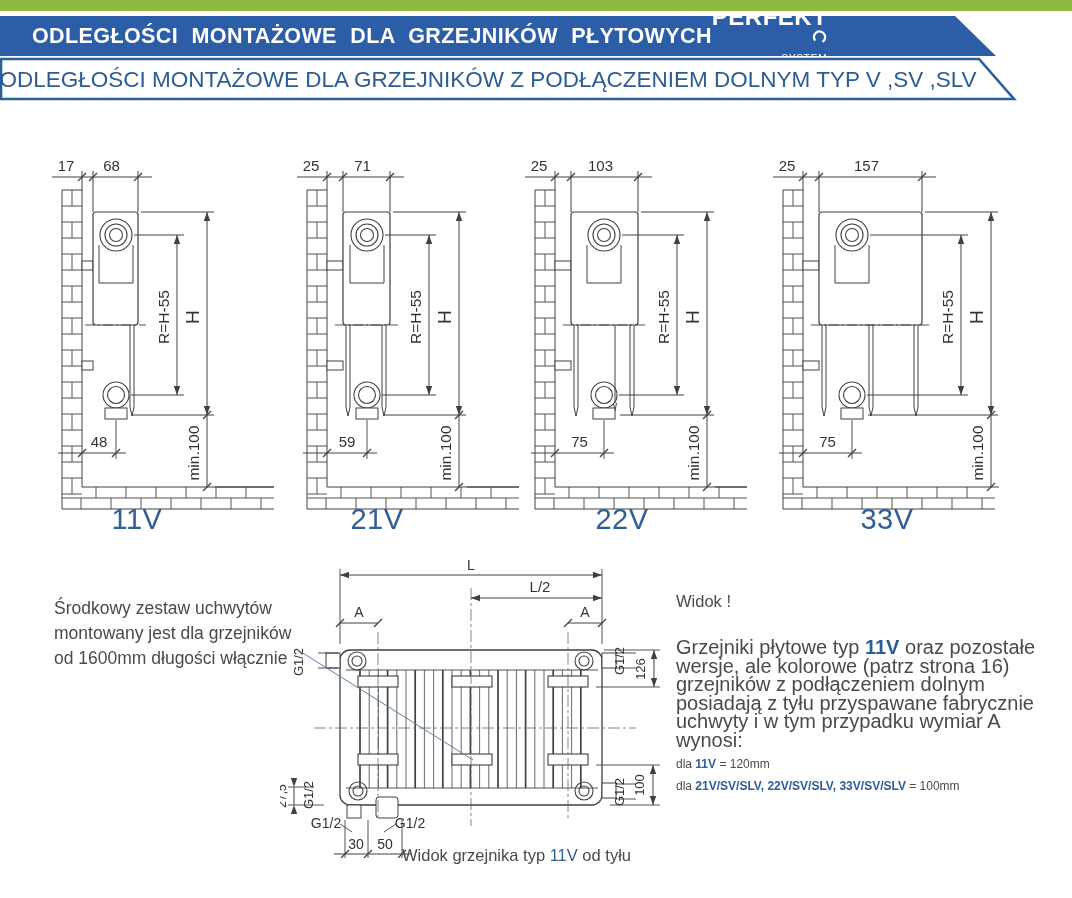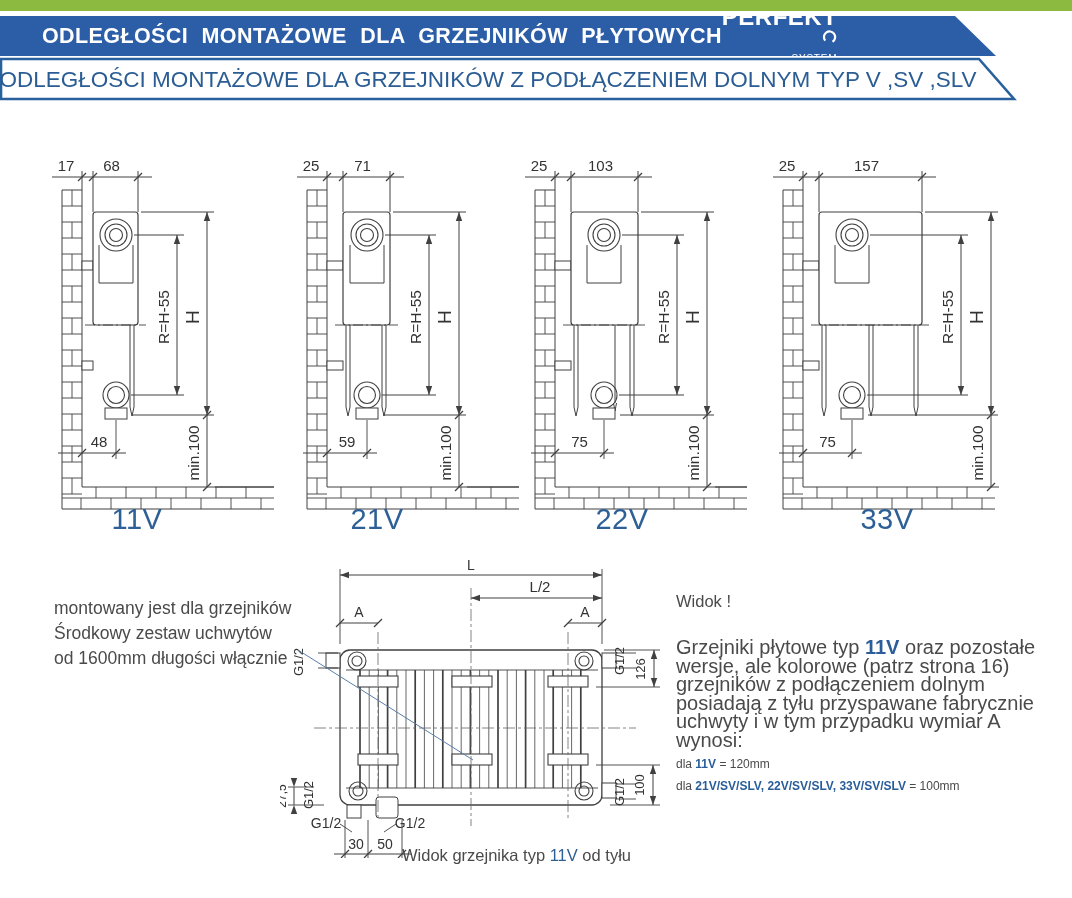--- a/index.html
+++ b/index.html
@@ -1,21 +1,21 @@
 <!DOCTYPE html>
 <html><head>
 <meta charset="utf-8">
 <style>
   html,body{margin:0;padding:0;background:#fff;}
   #page{position:relative;width:1072px;height:898px;background:#fff;overflow:hidden;
         font-family:"Liberation Sans",sans-serif;}
   
   #green-strip{position:absolute;left:0;top:3;width:1072px;height:11px;}
   #banner1{position:absolute;left:0;top:16px;width:1010px;height:40px;
-           display:flex;align-items:center;padding-left:10px;
+           display:flex;align-items:center;padding-left:0;
            clip-path:polygon(0px 0px,955px 0px,996px 100%,0px 100%);}
   #banner1 .title{color:#fff;font-size:21.5px;font-weight:bold;letter-spacing:.4px;
                   word-spacing:7px;margin-left:32px;white-space:nowrap;}
   #logo{display:flex;align-items:flex-end;color:#fff;flex-direction:column;}
   #logo .brand{font-size:24px;font-weight:bold;letter-spacing:.5px;line-height:22px;}
   #logo .swoosh{margin-left:-3px;margin-bottom:9px;}
   #logo .sub{font-size:10px;letter-spacing:.8px;margin-left:-5px;margin-bottom:2px;}
   #banner2{position:absolute;left:0;top:56px;}
   
   .diag{position:absolute;top:133px;margin-top:24px;}
@@ -451,22 +451,22 @@
         <line x1="109" y1="263" x2="109" y2="302" stroke="#404040" stroke-width="0.9"></line>
         <text x="84.5" y="290" font-size="15" fill="#333" text-anchor="middle">75</text>
       </svg></div>
 
   <div class="tlabel" style="left:99px">11V</div>
   <div class="tlabel" style="left:339px">21V</div>
   <div class="tlabel" style="left:584px">22V</div>
   <div class="tlabel" style="left:849px">33V</div>
 
   <div id="note-left">
+    <div>Środkowy zestaw uchwytów</div>
     <div>montowany jest dla grzejników</div>
-    <div>Środkowy zestaw uchwytów</div>
     <div>od 1600mm długości włącznie</div>
   </div>
 
   <svg id="rear-svg" width="395" height="300" viewBox="0 0 395 300">
       <rect x="60" y="92" width="262" height="155" rx="10" fill="#fff" stroke="#404040" stroke-width="1.3"></rect>
       <line x1="66" y1="112" x2="318" y2="112" stroke="#404040" stroke-width="0.9"></line>
       <line x1="66" y1="230" x2="318" y2="230" stroke="#404040" stroke-width="0.9"></line>
       <line x1="80" y1="112" x2="80" y2="230" stroke="#404040" stroke-width="1.7"></line>
       <line x1="89.2" y1="112" x2="89.2" y2="230" stroke="#404040" stroke-width="0.8"></line>
       <line x1="98.4" y1="112" x2="98.4" y2="230" stroke="#404040" stroke-width="0.8"></line>

